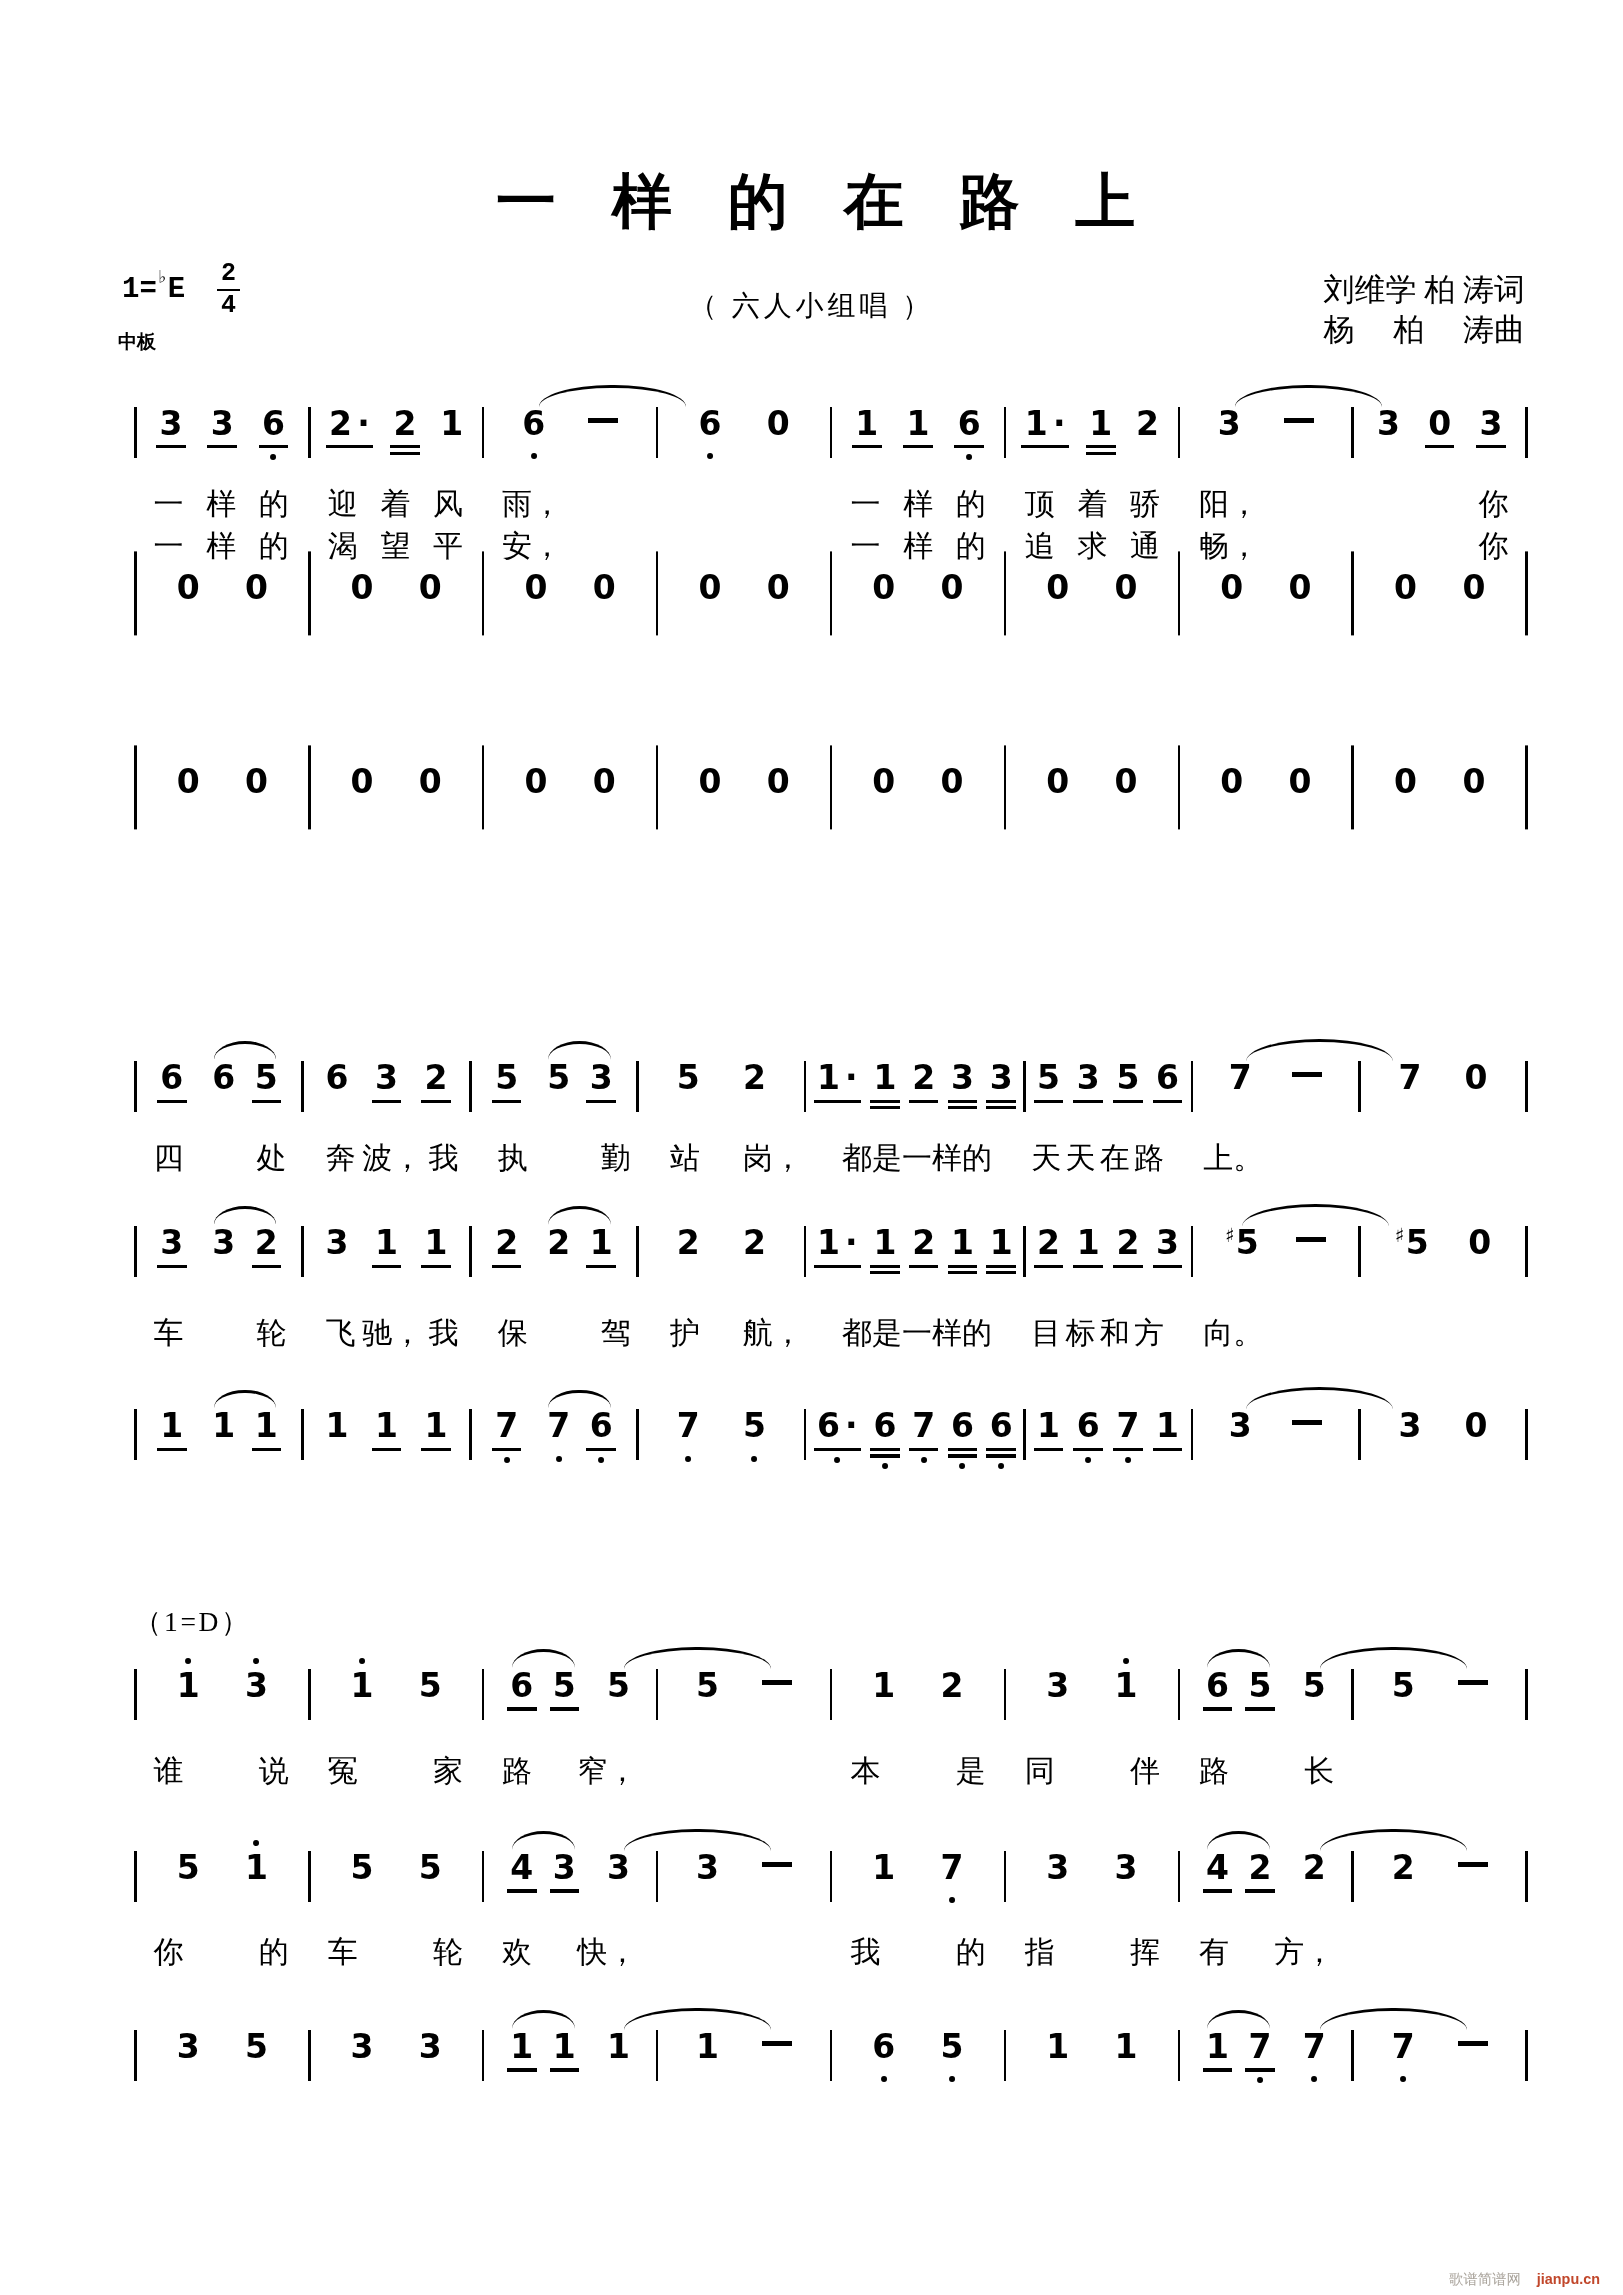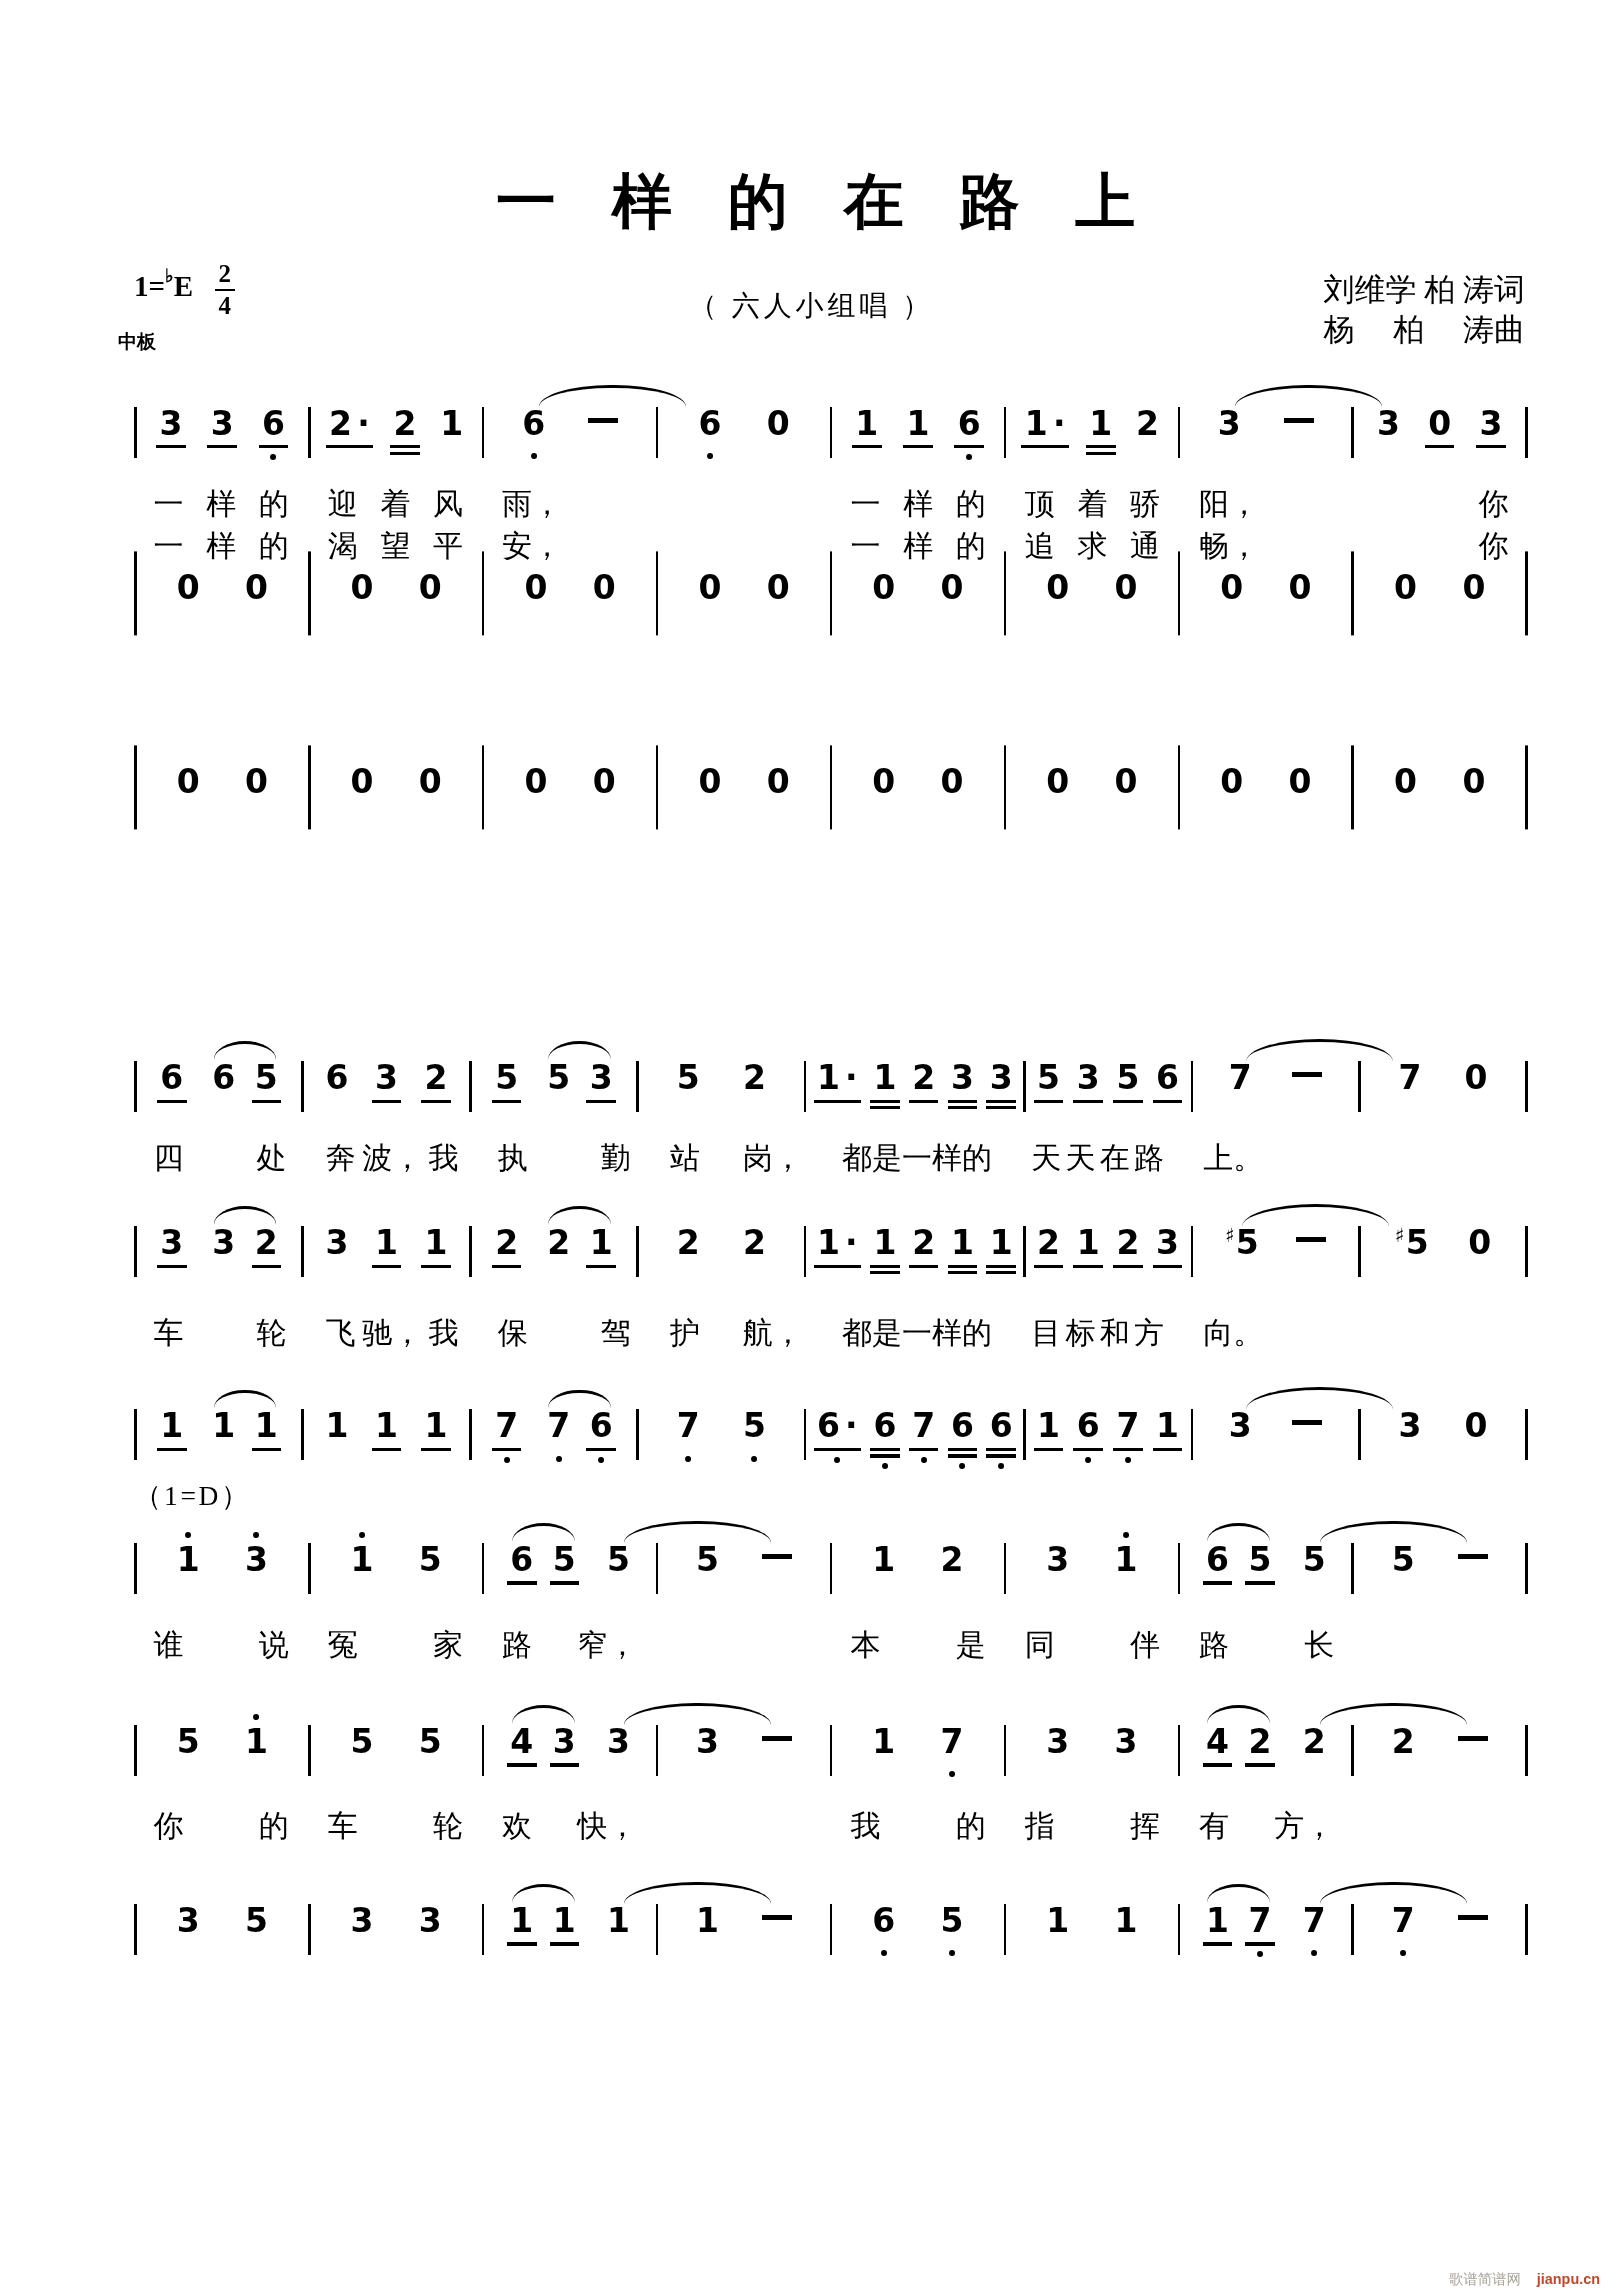--- a/index.html
+++ b/index.html
@@ -2,21 +2,21 @@
 <html style="font-size:10.5px"><head>
 <meta charset="utf-8">
 <style>
   html,body{margin:0;padding:0;background:#e8e8e8;}
   .page{position:relative;width:1623px;height:2295px;background:#ffffff;margin:0 auto;overflow:hidden;
         font-family:"Liberation Serif",serif;color:#000;}
   
   .title{position:absolute;left:0;right:0;top:162px;text-align:center;margin:0;
          font-family:"Liberation Sans",sans-serif;font-weight:700;font-size:60px;letter-spacing:19.6px;padding-left:28px;}
   .subtitle{position:absolute;left:0;right:0;top:287px;text-align:center;font-size:28px;letter-spacing:3.9px;}
-  .keysig{position:absolute;left:134px;top:261px;font-weight:700;font-size:29px;font-family:Liberation Serif, serif;}
+  .keysig{position:absolute;left:122px;top:261px;font-weight:700;font-size:29px;font-family:Liberation Mono, monospace;}
   .keysig sup{font-size:18.3px;vertical-align:14.4px;}
   .frac{display:inline-block;vertical-align:middle;margin-left:14.4px;text-align:center;font-size:25px;line-height:1;}
   .frac .num{display:block;border-bottom:2.6px solid #000;padding:0 3.9px 2.6px;}
   .frac .den{display:block;padding-top:2.6px;}
   .tempo{position:absolute;left:118px;top:329px;font-family:"Liberation Sans",sans-serif;font-weight:700;font-size:19px;}
   .credits{position:absolute;right:98px;top:270px;text-align:center;font-size:31px;line-height:1.3;}
   
   #score{position:absolute;left:134px;top:383px;width:1394px;}
   .music-line{display:flex;align-items:flex-start;padding-top:23.6px;padding-bottom:18.3px;}
   .bar{width:2.6px;background:#000;height:51px;flex:0 0 2.6px;}
@@ -47,21 +47,21 @@
   [data-name="s1-lyrics-1"]{margin-top:9.2px;}
   [data-name="s1-lyrics-2"]{margin-top:5.2px;}
   [data-name="s1-rests-1"]{margin-top:6.5px;padding-top:0;padding-bottom:18.3px;}
   [data-name="s1-rests-2"]{margin-top:92px;padding-top:0;padding-bottom:18.3px;}
   [data-name="s1-rests-1"] .bar,[data-name="s1-rests-2"] .bar{height:84px;transform:translateY(-19.6px);}
   [data-name="s2-melody"]{margin-top:170px;}
   [data-name="s2-lyrics-main"]{margin-top:9.2px;}
   [data-name="s2-voice-2"]{margin-top:26px;}
   [data-name="s2-lyrics-voice-2"]{margin-top:18.3px;}
   [data-name="s2-voice-3"]{margin-top:35px;}
-  [data-name="s3-key-label"]{}
+  [data-name="s3-key-label"]{margin-top:126px;}
   [data-name="s3-melody"]{margin-top:6.5px;}
   [data-name="s3-lyrics-main"]{margin-top:14.4px;}
   [data-name="s3-voice-2"]{margin-top:38px;}
   [data-name="s3-lyrics-voice-2"]{margin-top:13px;}
   [data-name="s3-voice-3"]{margin-top:36px;}
   
   .watermark{position:absolute;right:23px;bottom:6.5px;font-size:14.4px;font-family:"Liberation Sans",sans-serif;}
   .watermark .wname{color:#a9a39b;margin-right:16px;font-family:Liberation Serif, serif;}
   .watermark a{text-decoration:none;font-weight:700;}
 </style>

